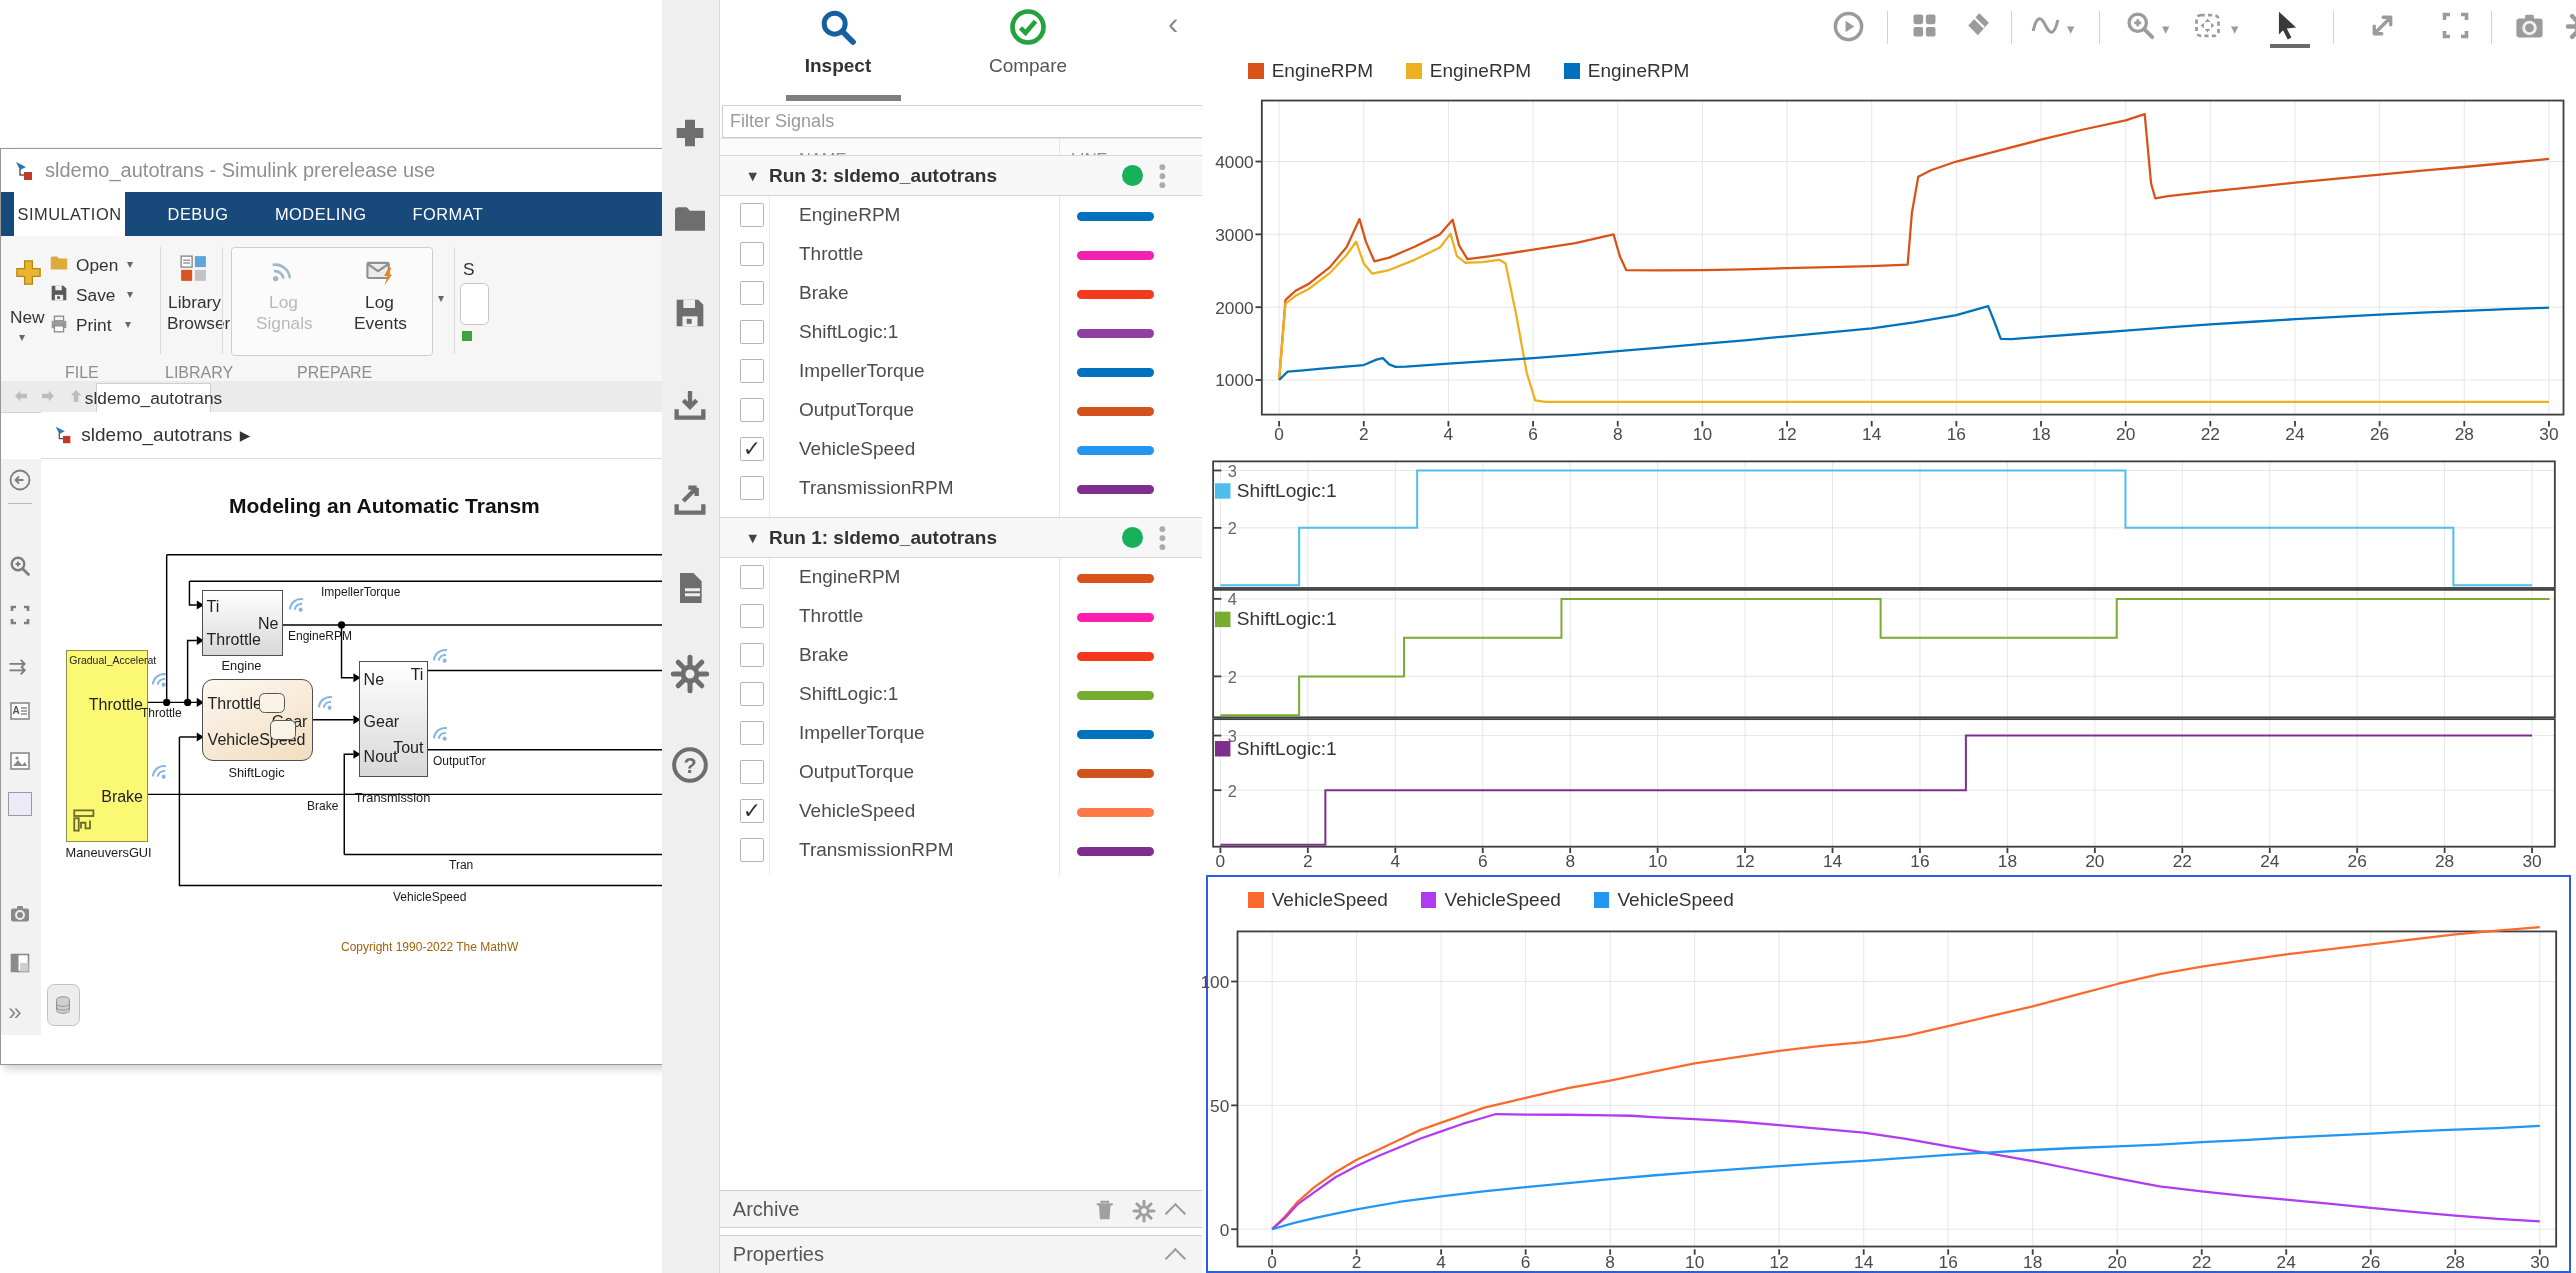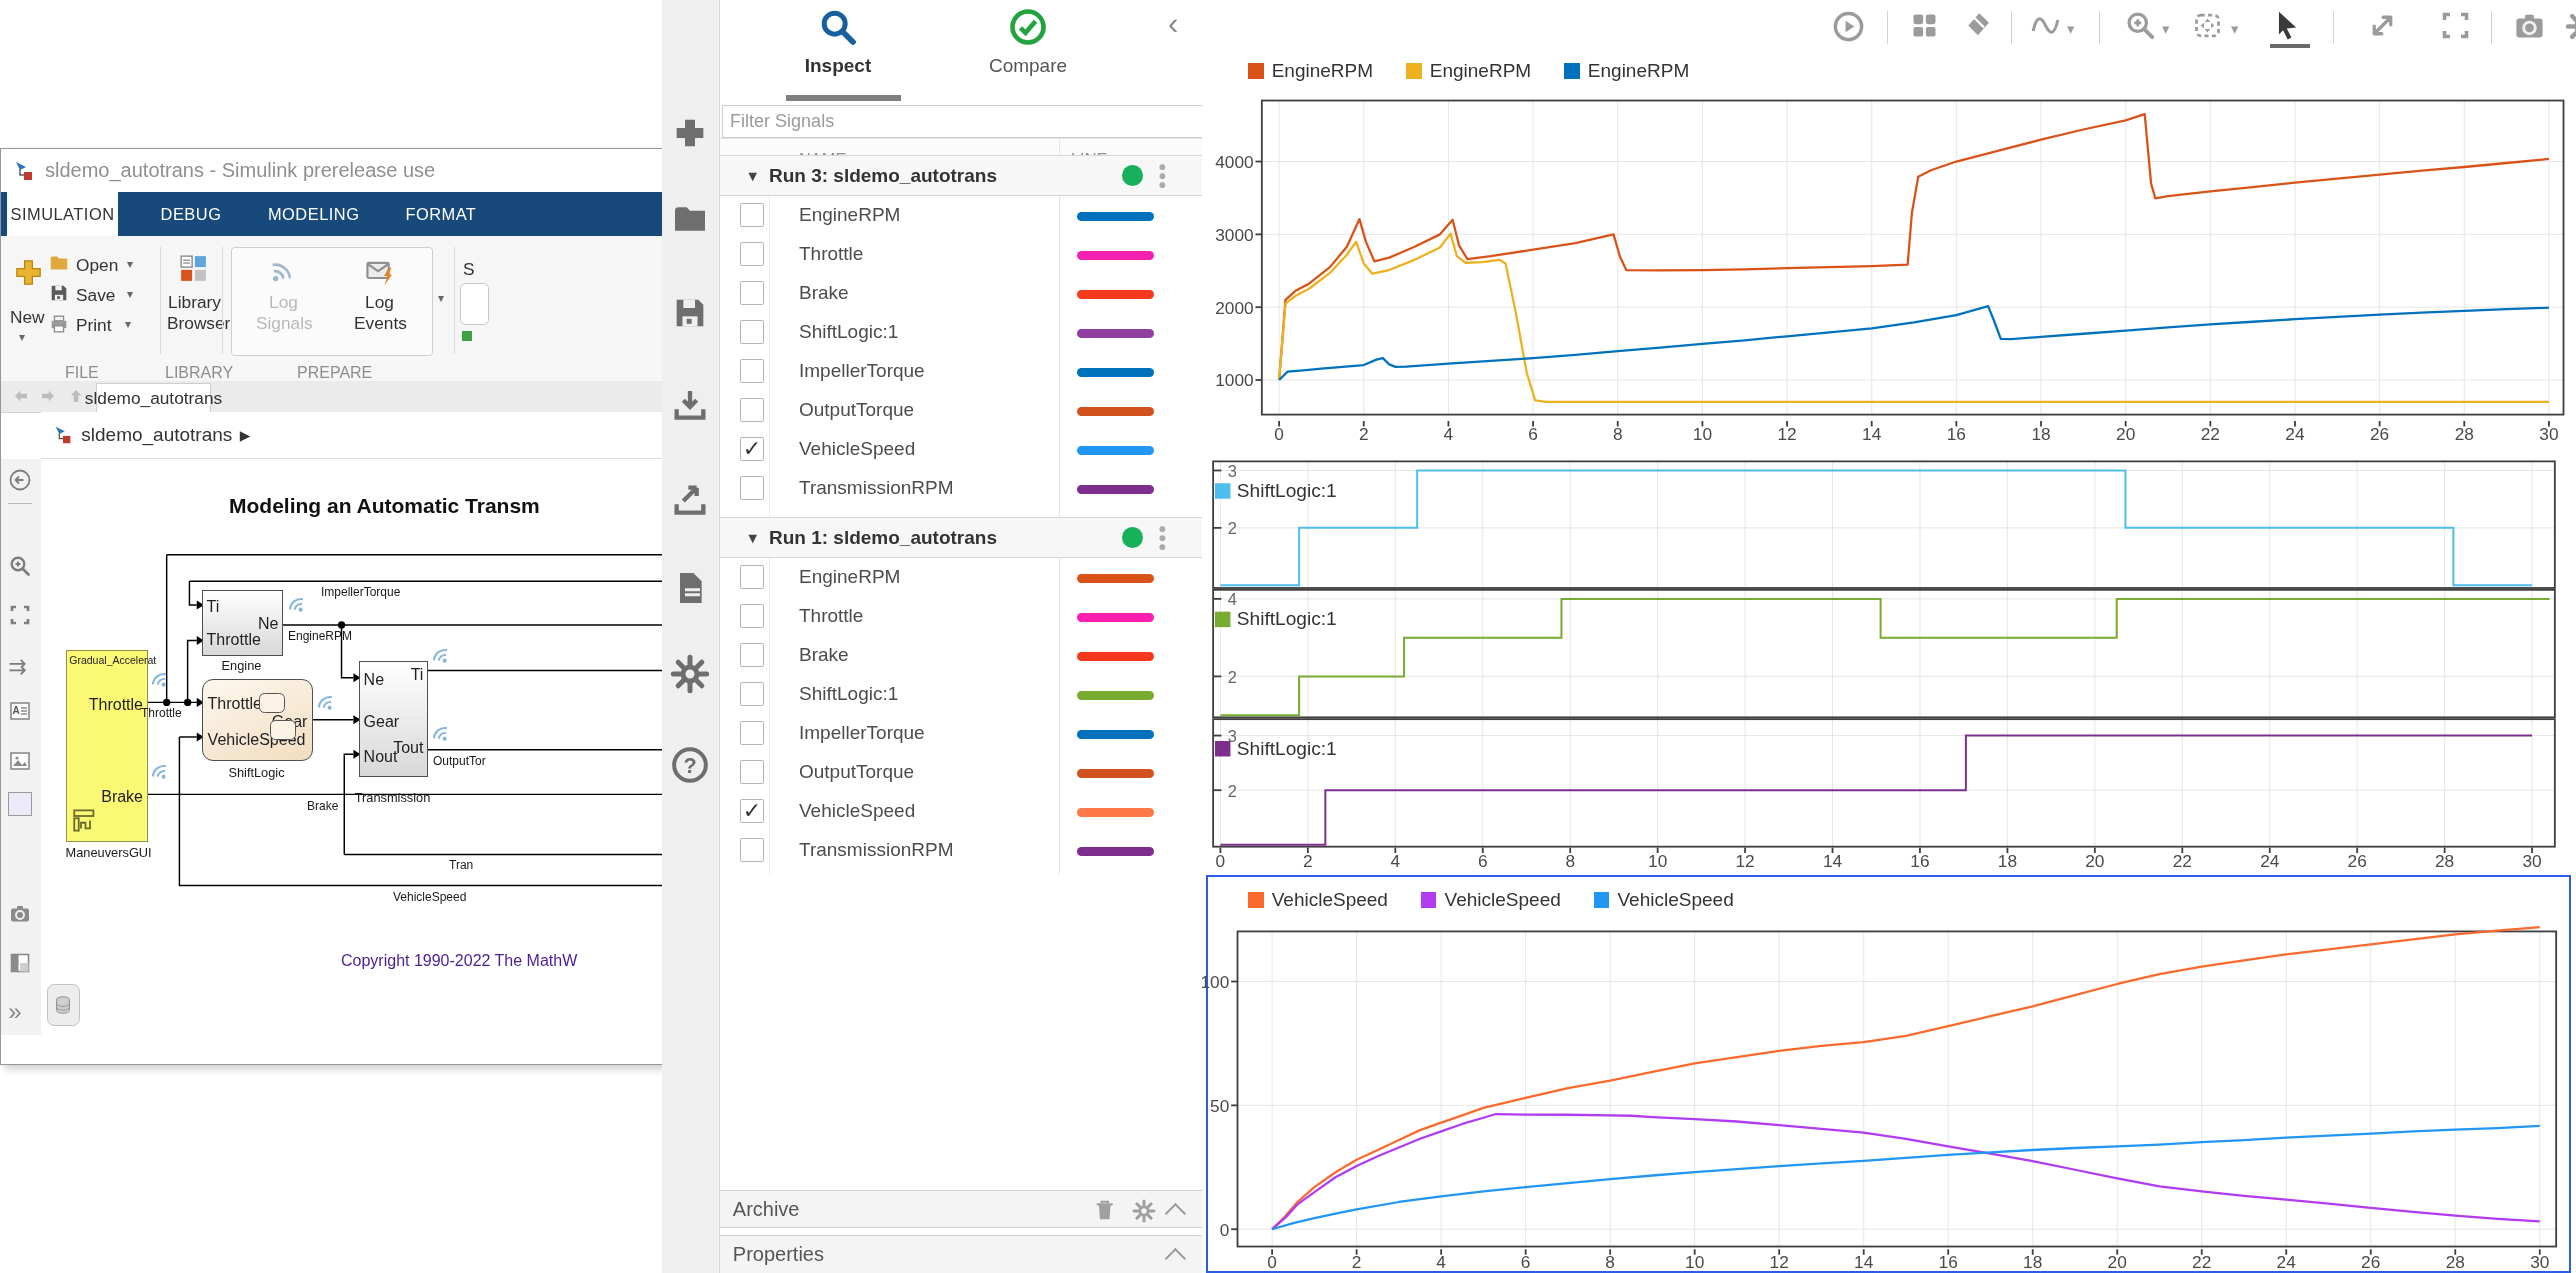--- a/index.html
+++ b/index.html
@@ -233,21 +233,21 @@
 <div id="root">
 
   <div id="sl-window">
     <div class="sl-titlebar">
       <svg class="ic" width="24" height="24" style="margin-left:11px" viewBox="0 0 26 26">
           <use href="#s-sllogo"></use>
         </svg>
       <span class="ttl">sldemo_autotrans - Simulink prerelease use</span>
     </div>
     <div class="sl-tabs">
-      <div class="sl-tab active" style="margin-left:6px">SIMULATION</div>
+      <div class="sl-tab active" style="margin-left:13px">SIMULATION</div>
       <div class="sl-tab" style="width:100px;margin-left:23px">DEBUG</div>
       <div class="sl-tab" style="width:118px;margin-left:13.7px">MODELING</div>
       <div class="sl-tab" style="width:109px;margin-left:13.7px">FORMAT</div>
     </div>
     <div class="sl-ribbon">
 
       <svg class="ic abs" style="left:12px;top:20px" width="31" height="33" viewBox="0 0 34 36">
           <use href="#s-newplus"></use>
         </svg>
       <div class="abs rb-txt" style="left:9px;top:71px">New</div>
@@ -464,21 +464,21 @@
       <svg class="wifi" style="left:273px;top:233px" viewBox="0 0 26 24" width="24" height="22">
           <use href="#s-wifi"></use>
         </svg>
       <svg class="wifi" style="left:388px;top:186px" viewBox="0 0 26 24" width="24" height="22">
           <use href="#s-wifi"></use>
         </svg>
       <svg class="wifi" style="left:388px;top:264px" viewBox="0 0 26 24" width="24" height="22">
           <use href="#s-wifi"></use>
         </svg>
 
-      <div class="abs" style="left:300px;top:493px;font-size:16px;color:#4c1d95;white-space:nowrap">Copyright 1990-2022 The MathW</div>
+      <div class="abs" style="left:300px;top:481px;font-size:12px;color:#a16207;white-space:nowrap">Copyright 1990-2022 The MathW</div>
       <div class="abs" style="left:5.5px;top:525px;width:31px;height:40px;border:0.9px solid #c2c2c2;border-radius:7.3px;background:#ededed;display:flex;align-items:center;justify-content:center">
         <svg class="ic" width="22" height="24" viewBox="0 0 24 26">
             <use href="#s-db"></use>
           </svg>
       </div>
     </div>
   </div>
 
   <div id="di-toolbar">
     <svg class="ic di-tool" style="top:113px" viewBox="0 0 44 44" width="40" height="40">

